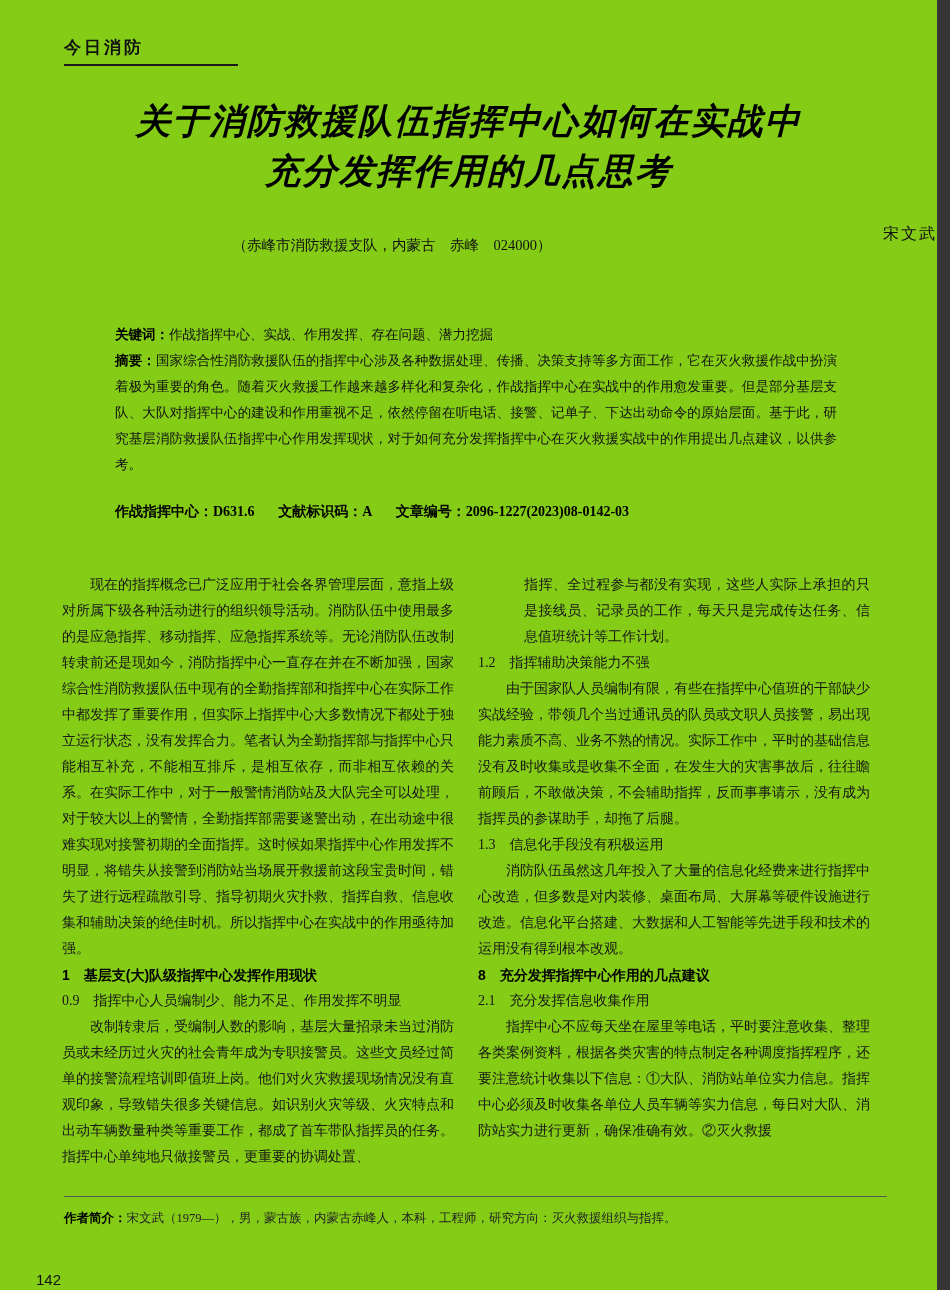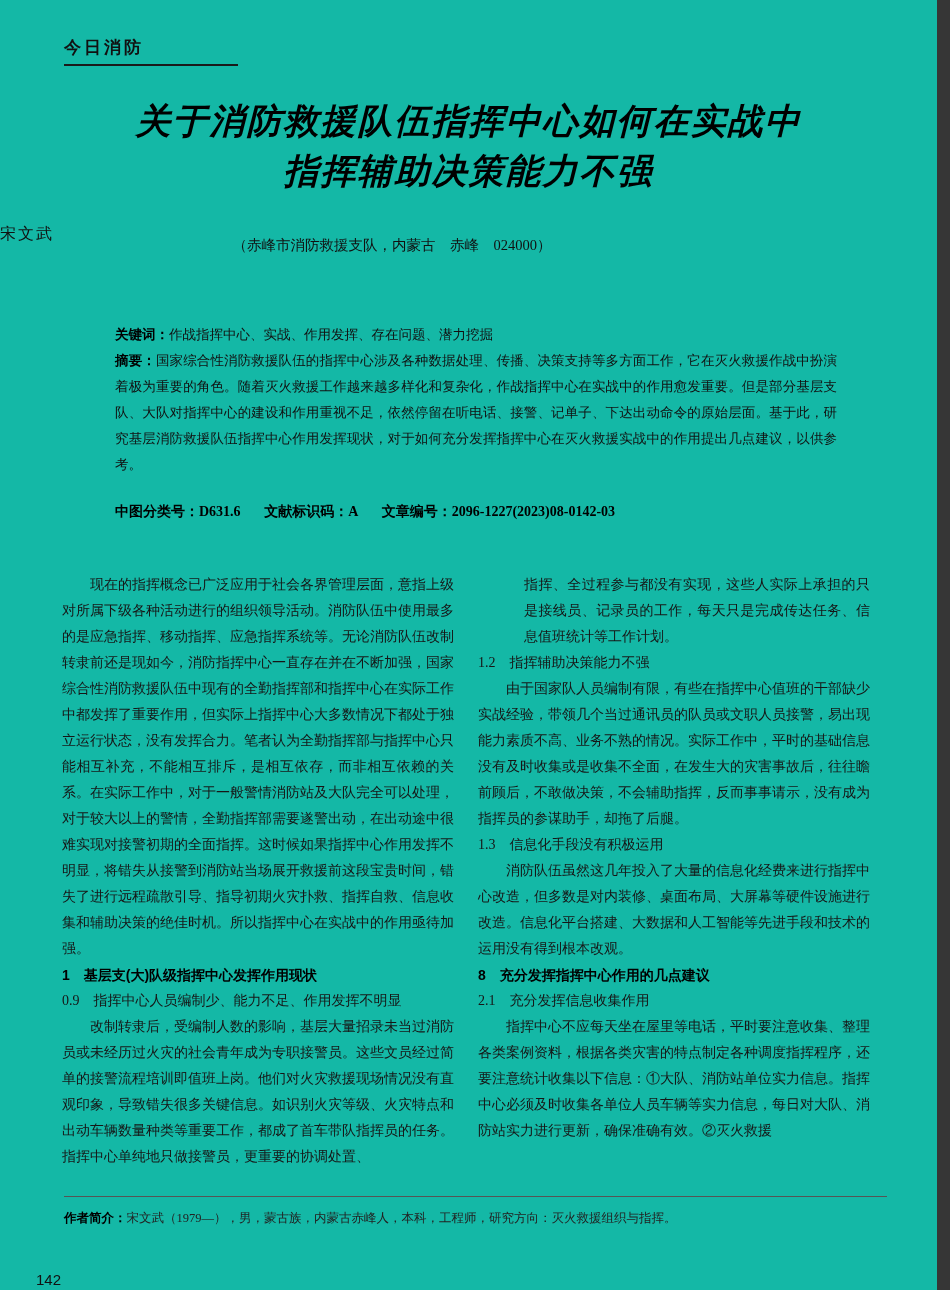--- a/index.html
+++ b/index.html
@@ -5,21 +5,21 @@
   * { box-sizing: border-box; }
   html, body { margin: 0; padding: 0; }
   body {
     width: 950px; height: 1290px;
     background: #ffffff;
     font-family: "Liberation Serif", "DejaVu Serif", serif;
     color: #1a1a1a;
     position: relative;
     overflow: hidden;
   }
-  .page { position: relative; width: 950px; height: 1290px; background: #14b8a6; }
+  .page { position: relative; width: 950px; height: 1290px; background: #84cc16; }
 
   .spine {
     position: absolute; top: 0; right: 0;
     width: 13px; height: 1290px;
     background: #363636;
   }
 
   .journal-header {
     position: absolute; left: 64px; top: 36px;
     font-family: "Liberation Sans", "DejaVu Sans", sans-serif;
@@ -32,21 +32,21 @@
 
   .title {
     position: absolute; left: 0; top: 96px; width: 937px; margin: 0;
     text-align: center;
     font-family: "Liberation Sans", "DejaVu Sans", sans-serif;
     font-size: 35px; font-weight: 700; line-height: 50px;
     letter-spacing: 2px; color: #000; font-style: italic;
   }
   .author {
     position: absolute; left: 0; top: 224px; width: 937px;
-    text-align: left; font-size: 16px; letter-spacing: 2px; color: #111;
+    text-align: right; font-size: 16px; letter-spacing: 2px; color: #111;
   }
   .affiliation {
     position: absolute; left: 0; top: 236px; width: 784px;
     text-align: center; font-size: 14.5px; color: #111;
   }
 
   .abstract {
     position: absolute; left: 115px; top: 322px; width: 722px;
     font-size: 13.5px; line-height: 26px; text-align: justify; color: #111;
   }
@@ -91,32 +91,32 @@
 </head>
 <body>
 
 <div class="page">
 
   <div class="spine"></div>
 
   <div class="journal-header">今日消防</div>
   <div class="header-rule"></div>
 
-  <h1 class="title"><span>关于消防救援队伍指挥中心如何在实战中</span><br><span>指挥辅助决策能力不强</span></h1>
+  <h1 class="title"><span>关于消防救援队伍指挥中心如何在实战中</span><br><span>充分发挥作用的几点思考</span></h1>
 
   <div class="author">宋文武</div>
   <div class="affiliation">（赤峰市消防救援支队，内蒙古　赤峰　024000）</div>
 
   <div class="abstract">
     <p><span class="lbl">关键词：</span><span>作战指挥中心、实战、作用发挥、存在问题、潜力挖掘</span></p>
     <p><span class="lbl">摘要：</span><span>国家综合性消防救援队伍的指挥中心涉及各种数据处理、传播、决策支持等多方面工作，它在灭火救援作战中扮演着极为重要的角色。随着灭火救援工作越来越多样化和复杂化，作战指挥中心在实战中的作用愈发重要。但是部分基层支队、大队对指挥中心的建设和作用重视不足，依然停留在听电话、接警、记单子、下达出动命令的原始层面。基于此，研究基层消防救援队伍指挥中心作用发挥现状，对于如何充分发挥指挥中心在灭火救援实战中的作用提出几点建议，以供参考。</span></p>
   </div>
 
   <div class="meta-line">
-    <span class="meta-item"><span>中图分类号：</span><span>D631.6</span></span>
+    <span class="meta-item"><span>作战指挥中心：</span><span>D631.6</span></span>
     <span class="meta-item"><span>文献标识码：</span><span>A</span></span>
     <span class="meta-item"><span>文章编号：</span><span>2096-1227(2023)08-0142-03</span></span>
   </div>
 
   <div class="columns">
     <div class="col" id="col-left">
         <div class="blk p">现在的指挥概念已广泛应用于社会各界管理层面，意指上级对所属下级各种活动进行的组织领导活动。消防队伍中使用最多的是应急指挥、移动指挥、应急指挥系统等。无论消防队伍改制转隶前还是现如今，消防指挥中心一直存在并在不断加强，国家综合性消防救援队伍中现有的全勤指挥部和指挥中心在实际工作中都发挥了重要作用，但实际上指挥中心大多数情况下都处于独立运行状态，没有发挥合力。笔者认为全勤指挥部与指挥中心只能相互补充，不能相互排斥，是相互依存，而非相互依赖的关系。在实际工作中，对于一般警情消防站及大队完全可以处理，对于较大以上的警情，全勤指挥部需要遂警出动，在出动途中很难实现对接警初期的全面指挥。这时候如果指挥中心作用发挥不明显，将错失从接警到消防站当场展开救援前这段宝贵时间，错失了进行远程疏散引导、指导初期火灾扑救、指挥自救、信息收集和辅助决策的绝佳时机。所以指挥中心在实战中的作用亟待加强。</div>
         <div class="blk h1">1　基层支(大)队级指挥中心发挥作用现状</div>
         <div class="blk h2">0.9　指挥中心人员编制少、能力不足、作用发挥不明显</div>
         <div class="blk p">改制转隶后，受编制人数的影响，基层大量招录未当过消防员或未经历过火灾的社会青年成为专职接警员。这些文员经过简单的接警流程培训即值班上岗。他们对火灾救援现场情况没有直观印象，导致错失很多关键信息。如识别火灾等级、火灾特点和出动车辆数量种类等重要工作，都成了首车带队指挥员的任务。指挥中心单纯地只做接警员，更重要的协调处置、</div>

